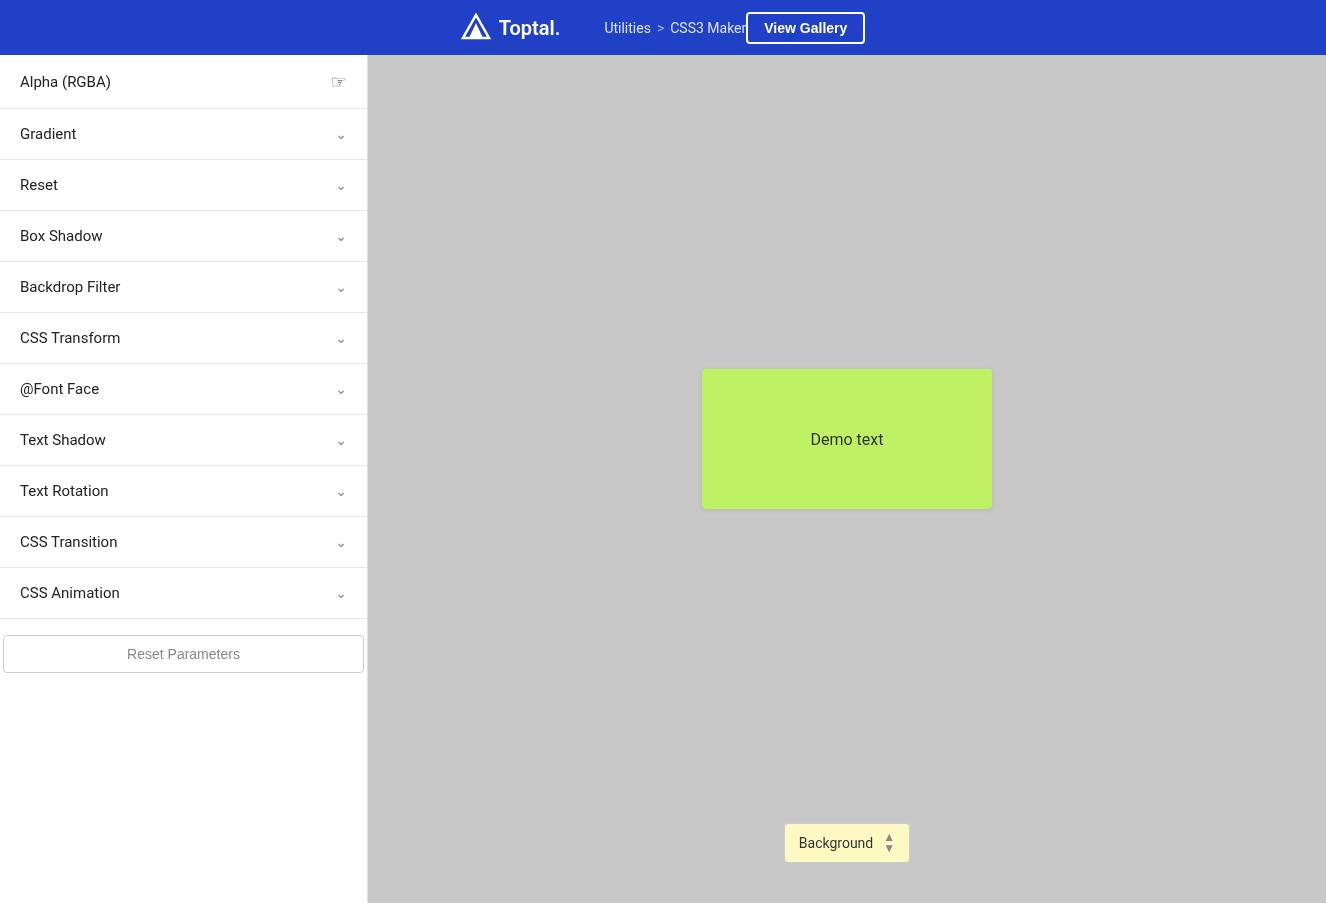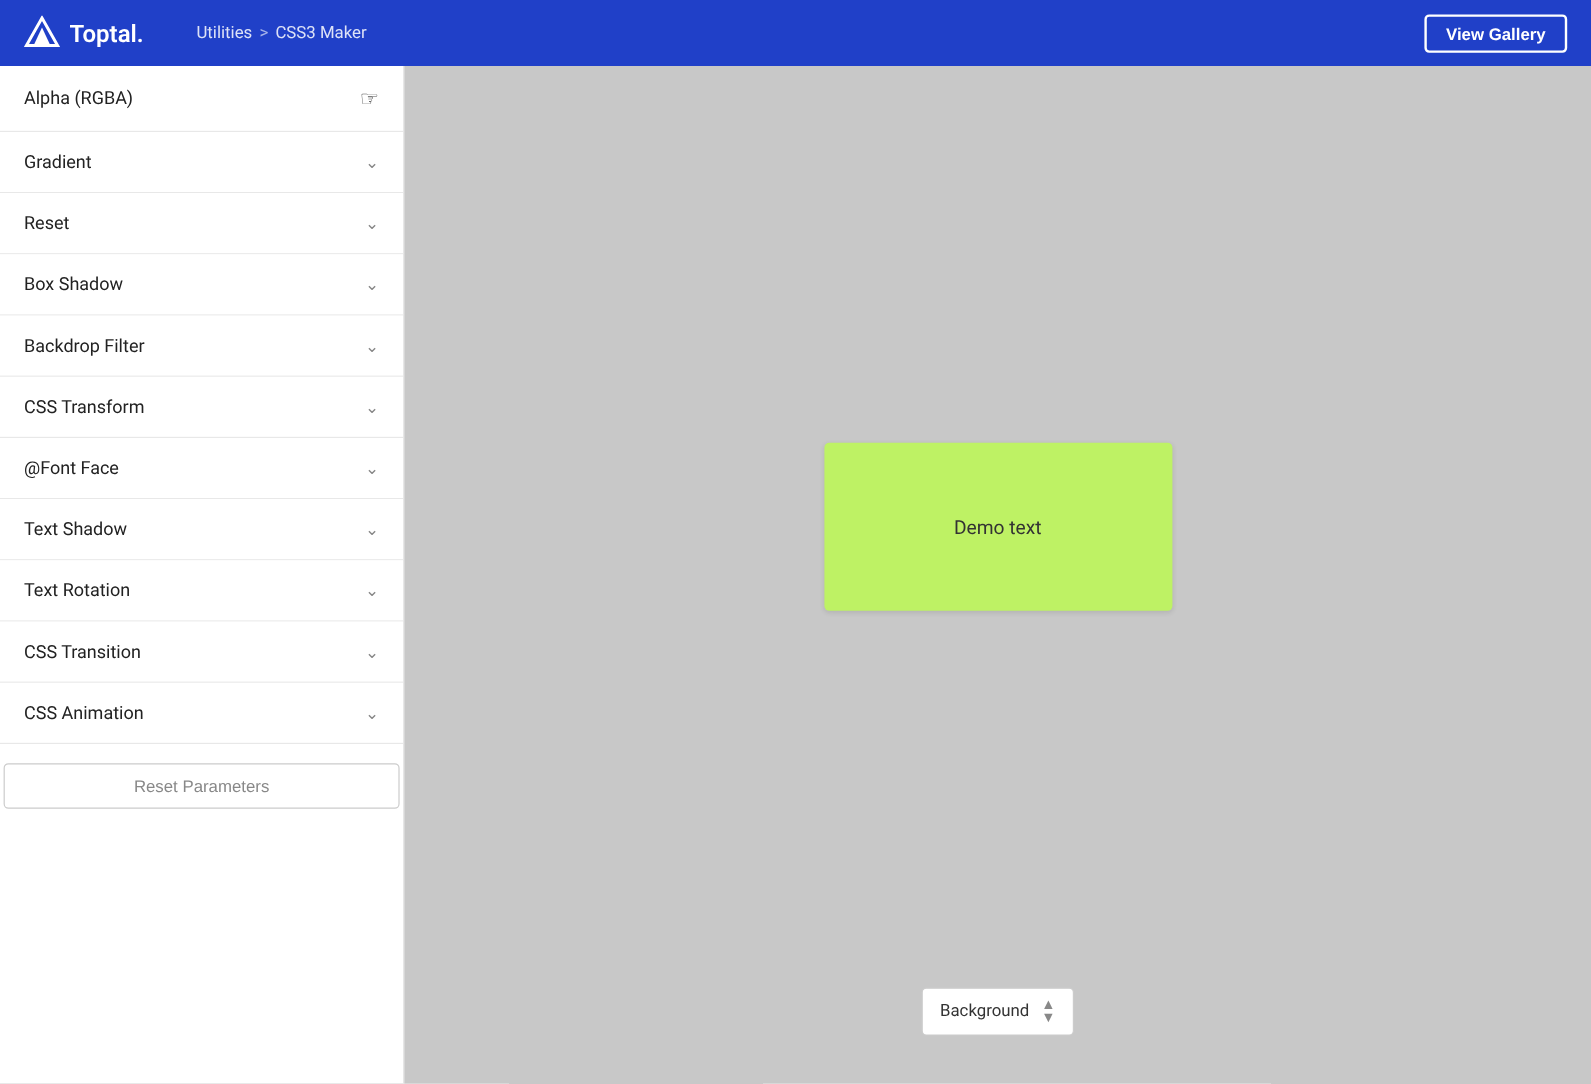--- a/index.html
+++ b/index.html
@@ -15,21 +15,21 @@
       height: 903px;
       overflow: hidden;
     }
 
     
     .header {
       background: #2040c8;
       height: 55px;
       display: flex;
       align-items: center;
-      justify-content: space-between;
+      justify-content: center;
       padding: 0 20px;
     }
 
     .header-left {
       display: flex;
       align-items: center;
       gap: 12px;
     }
 
     .logo {
@@ -74,21 +74,21 @@
     }
 
     
     .main-layout {
       display: flex;
       height: calc(903px - 55px);
     }
 
     
     .sidebar {
-      width: 337px;
+      width: 368px;
       background: white;
       border-right: 1px solid #e0e0e0;
       display: flex;
       flex-direction: column;
       overflow-y: auto;
     }
 
     .sidebar-item {
       border-bottom: 1px solid #e8e8e8;
       padding: 16px 20px;
@@ -163,21 +163,21 @@
       color: #333;
     }
 
     
     .bg-dropdown-wrapper {
       position: absolute;
       bottom: 40px;
     }
 
     .bg-dropdown {
-      background: #ffffff;
+      background: #fef9c3;
       border: 1px solid #ccc;
       border-radius: 4px;
       padding: 8px 14px;
       font-size: 14px;
       color: #333;
       display: flex;
       align-items: center;
       gap: 10px;
       cursor: pointer;
       min-width: 120px;

